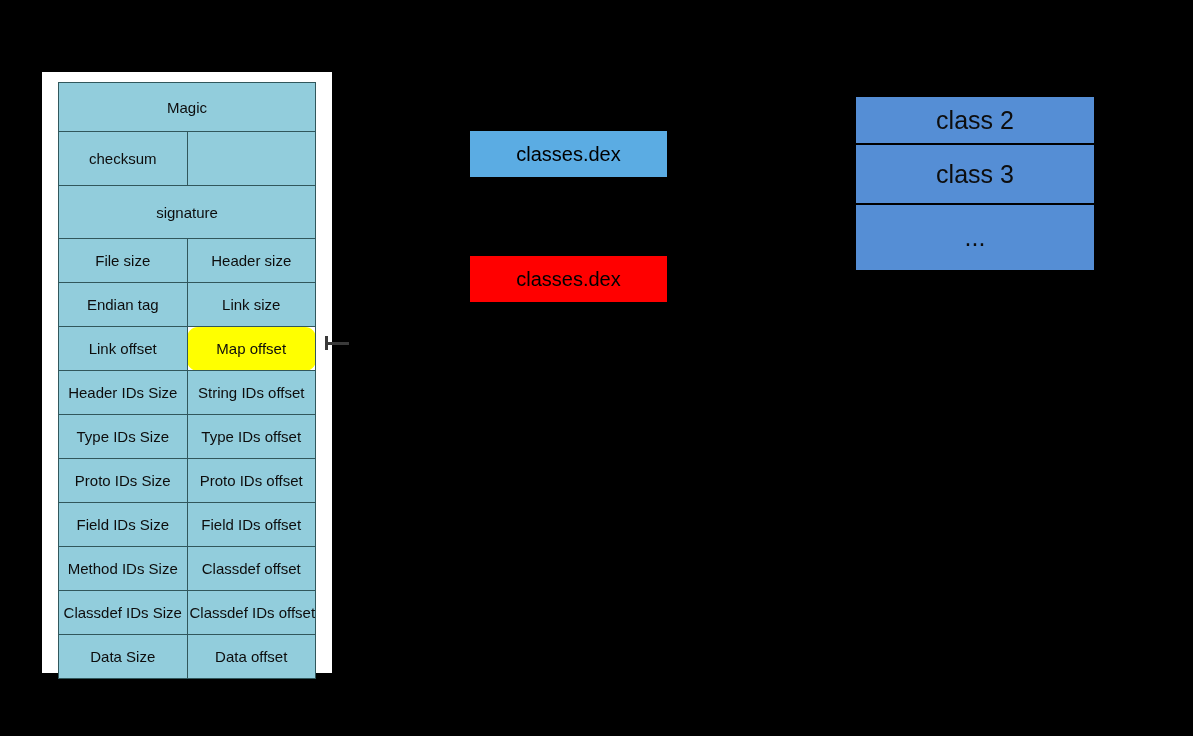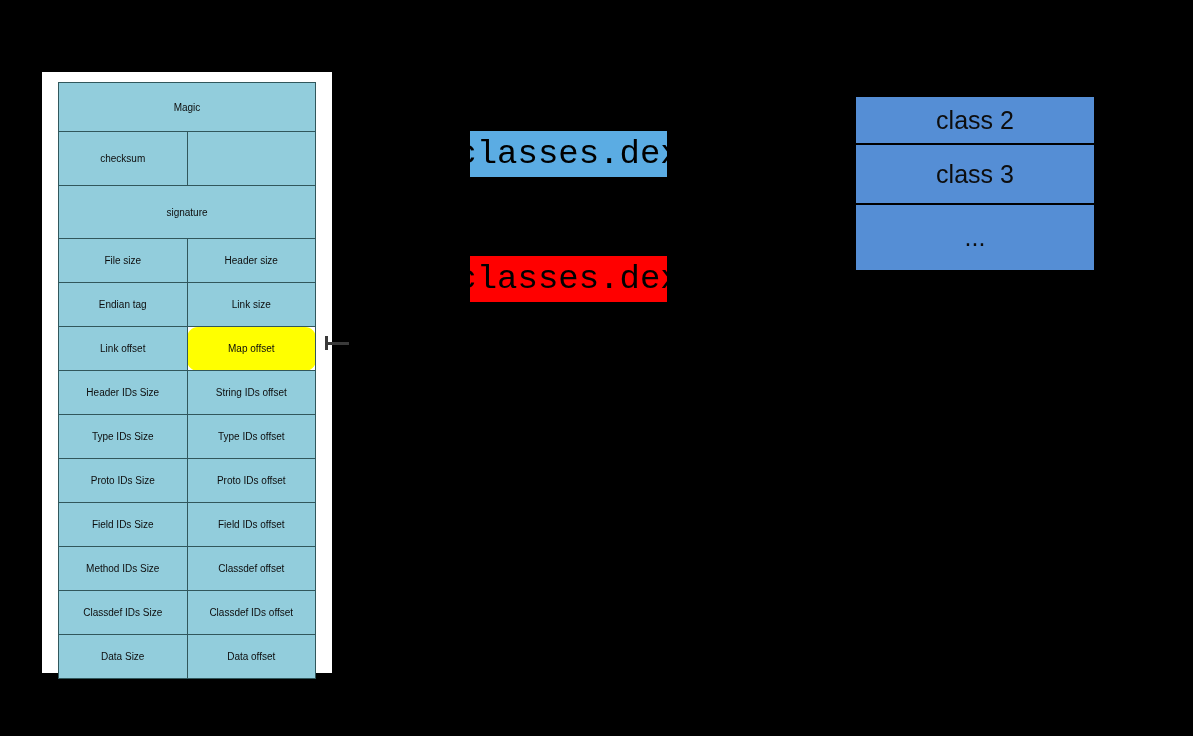--- a/index.html
+++ b/index.html
@@ -33,21 +33,21 @@
     height: 585px;
     border-collapse: collapse;
     table-layout: fixed;
   }
   #dex-table td {
     border: 1px solid #31575c;
     background: #92cddc;
     color: #0d0d0d;
     text-align: center;
     vertical-align: middle;
-    font-size: 10px;
+    font-size: 15px;
     font-family: "Liberation Sans", sans-serif;
     padding: 0 2px;
     overflow: hidden;
     white-space: nowrap;
   }
   #dex-table td.blank {
     border-left: 1px solid #31575c;
     border-top: 1px solid #31575c;
     border-right: 1px solid #31575c;
     border-bottom: none;
@@ -78,23 +78,23 @@
     height: 14px;
     background: #3a3a3a;
   }
 
   
   .dexbox {
     position: absolute;
     display: flex;
     align-items: center;
     justify-content: center;
-    font-size: 34px;
+    font-size: 20px;
     color: #000000;
-    font-family: Liberation Mono, monospace;
+    font-family: Liberation Sans, sans-serif;
     text-align: center;
   }
   #classes-dex-blue {
     left: 470px;
     top: 131px;
     width: 197px;
     height: 46px;
     background: #5bace3;
   }
   #classes-dex-red {

